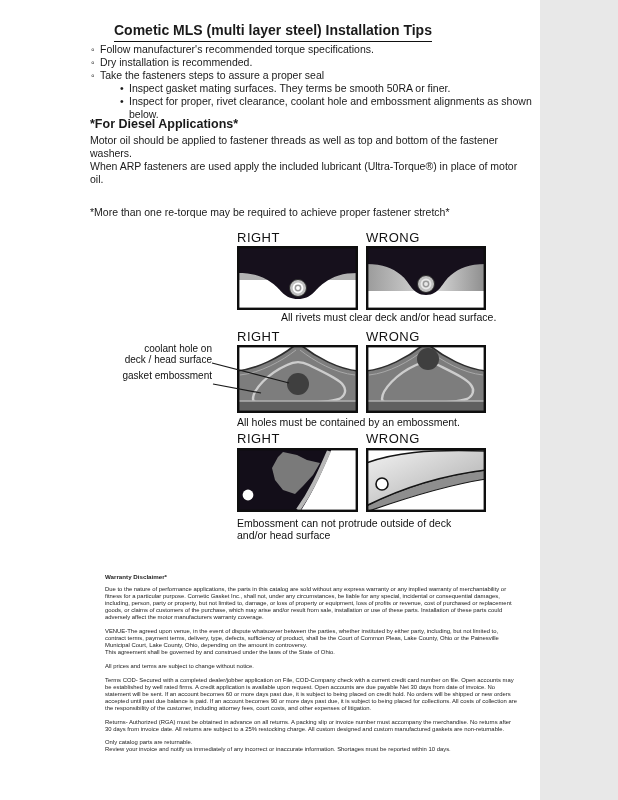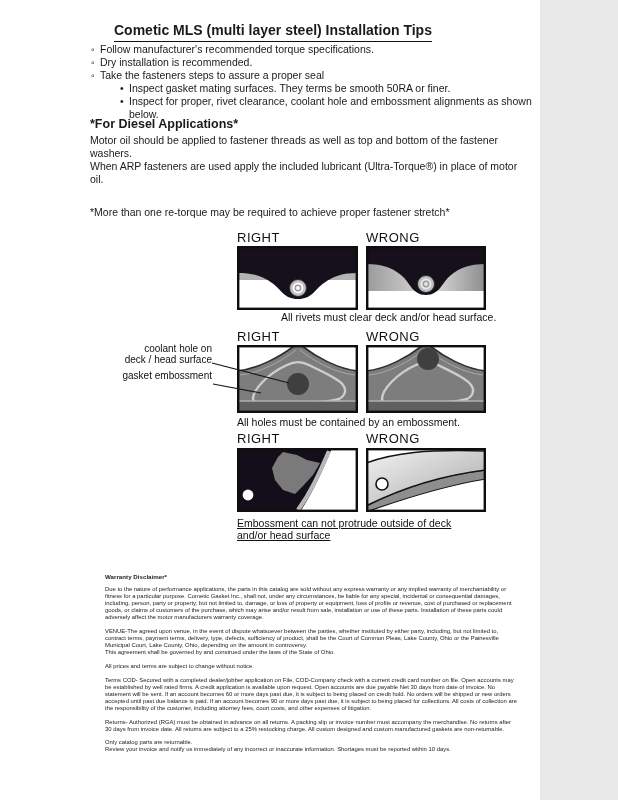--- a/index.html
+++ b/index.html
@@ -140,21 +140,21 @@
         <stop offset="0" stop-color="#f2f2f2"></stop>
           <stop offset="1" stop-color="#a8a8a8"></stop>
       </linearGradient>
     </defs>
     <rect x="0" y="0" width="120" height="64" fill="#ffffff"></rect>
     <path d="M120,22 C70,28 28,44 0,58 L0,64 C34,52 76,38 120,31 Z" fill="#8e8e8e" stroke="#141414" stroke-width="1.2"></path>
     <path d="M0,15 C28,5 60,1 120,3 L120,22 C70,28 28,44 0,58 Z" fill="url(#g3)" stroke="#141414" stroke-width="1.6"></path>
     <circle cx="16" cy="36" r="6" fill="#ffffff" stroke="#141414" stroke-width="1.6"></circle>
     <rect x="1.2" y="1.2" width="117.6" height="61.6" fill="none" stroke="#0e0e0e" stroke-width="2.4"></rect>
   </svg>
-  <div class="abs cap" style="left:237px;top:517px;text-decoration:underline;">Embossment can not protrude outside of deck
+  <div class="abs cap" style="left:237px;top:517px;">Embossment can not protrude outside of deck
 and/or head surface</div>
 
   <div class="abs disc" style="left:105px;top:573px;">
     <div class="d-head">Warranty Disclaimer*</div>
     <p>Due to the nature of performance applications, the parts in this catalog are sold without any express warranty or any implied warranty of merchantability or fitness for a particular purpose.  Cometic Gasket Inc., shall not, under any circumstances, be liable for any special, incidental or consequential damages, including, person, party or property, but not limited to, damage, or loss of property or equipment, loss of profits or revenue, cost of purchased or replacement goods, or claims of customers of the purchase, which may arise and/or result from sale, installation or use of these parts.  Installation of these parts could adversely affect the motor manufacturers warranty coverage.</p>
     <p>VENUE-The agreed upon venue, in the event of dispute whatsoever between the parties, whether instituted by either party, including, but not limited to, contract terms, payment terms, delivery, type, defects, sufficiency of product, shall be the Court of Common Pleas, Lake County, Ohio or the Painesville Municipal Court, Lake County, Ohio, depending on the amount in controversy.
 This agreement shall be governed by and construed under the laws of the State of Ohio.</p>
     <p>All prices and terms are subject to change without notice.</p>
     <p>Terms COD- Secured with a completed dealer/jobber application on File, COD-Company check with a current credit card number on file.  Open accounts may be established by well rated firms.  A credit application is available upon request.  Open accounts are due payable Net 30 days from date of invoice.  No statement will be sent.  If an account becomes 60 or more days past due, it is subject to being placed on credit hold.  No orders will be shipped or new orders accepted until past due balance is paid.  If an account becomes 90 or more days past due, it is subject to being placed for collections.  All costs of collection are the responsibility of the customer, including attorney fees, court costs, and other expenses of litigation.</p>
     <p>Returns- Authorized (RGA) must be obtained in advance on all returns.  A packing slip or invoice number must accompany the merchandise.  No returns after 30 days from invoice date.  All returns are subject to a 25% restocking charge.  All custom designed and custom manufactured gaskets are non-returnable.</p>

